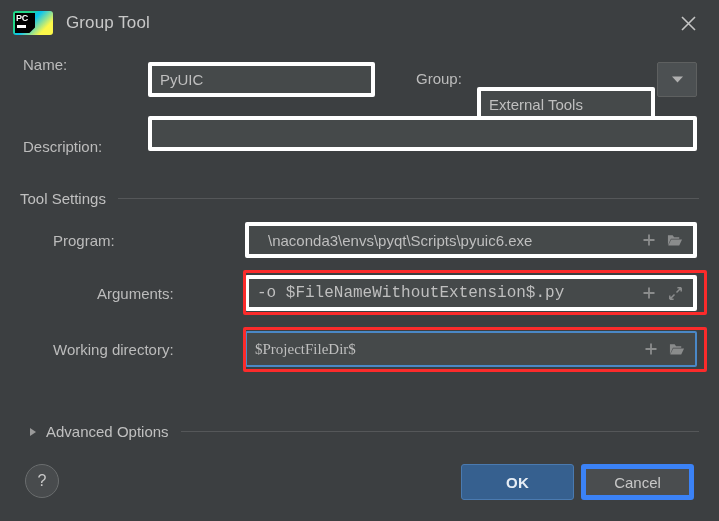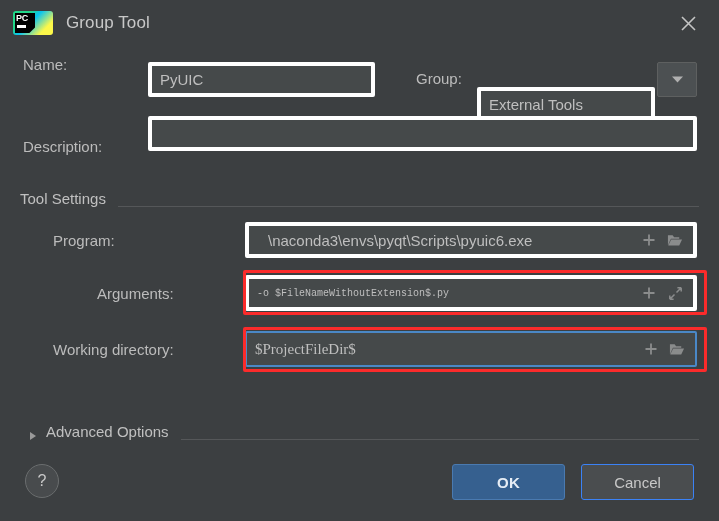--- a/index.html
+++ b/index.html
@@ -101,21 +101,21 @@
     font-size: 15px;
   }
   .field .val {
     padding-left: 8px;
     white-space: nowrap;
     overflow: hidden;
     flex: 1;
   }
   .field.mono .val {
     font-family: "Liberation Mono", monospace;
-    font-size: 10px;
+    font-size: 16px;
   }
   .field.focused {
     border: 2px solid #4a88c7;
     background: #45494a;
   }
 
   .fieldicons {
     display: flex;
     align-items: center;
     gap: 10px;
@@ -140,21 +140,21 @@
     display: flex;
     align-items: center;
     justify-content: center;
     cursor: pointer;
   }
 
   
   .section {
     position: absolute;
     display: flex;
-    align-items: flex-end;
+    align-items: center;
     width: 679px;
     left: 20px;
   }
   .section .sec-title {
     font-size: 15px;
     color: #c0c0c0;
     white-space: nowrap;
   }
   .section .sec-line {
     flex: 1;
@@ -203,24 +203,25 @@
     font-size: 15px;
     cursor: pointer;
     user-select: none;
   }
   .btn.primary {
     background: #36608f;
     border: 1px solid #4a7ab0;
     color: #e6edf5;
     font-weight: bold;
     letter-spacing: 0.3px;
+    margin-left: 9px;
   }
   .btn.secondary {
     background: #4a4d4f;
-    border: 1px solid #3b82f6;
+    border: 5px solid #3b82f6;
     color: #c8c8c8;
   }
 </style>
 </head>
 <body>
 
 <div class="dialog">
 
   <div class="titlebar">
     <div class="app-icon">

